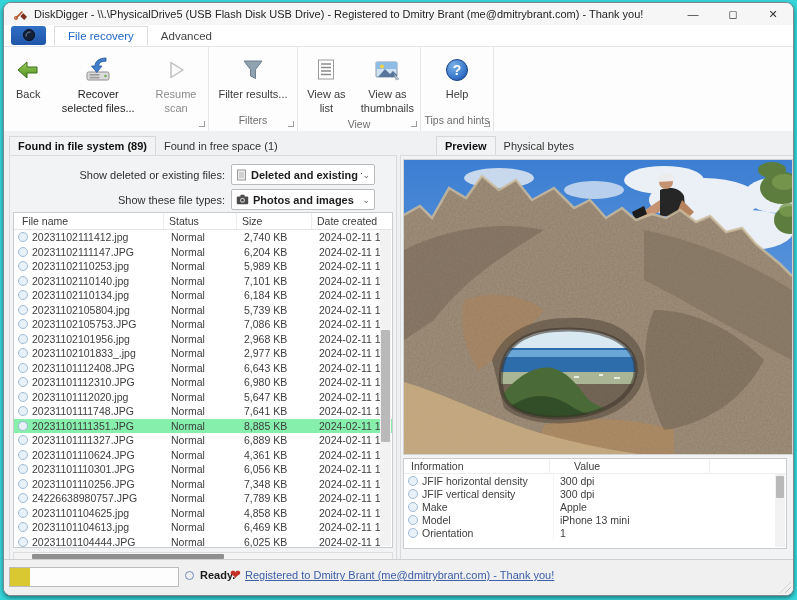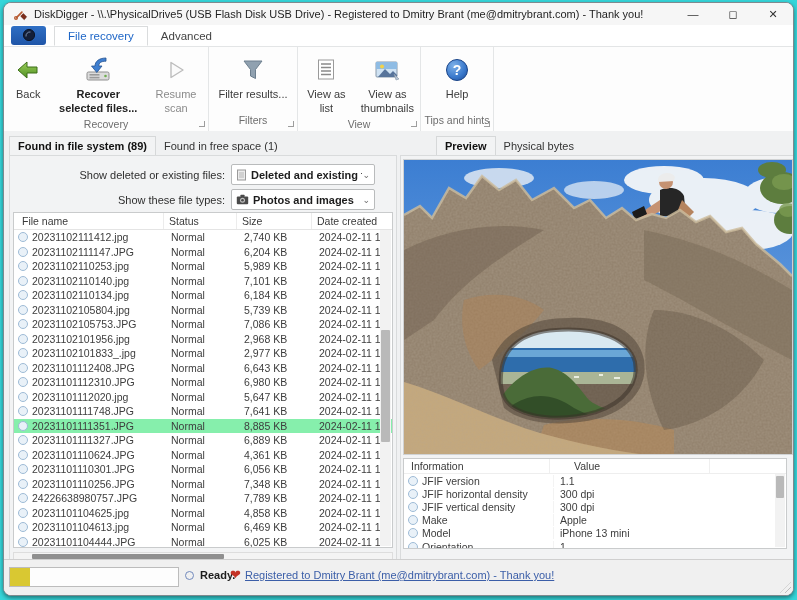--- a/index.html
+++ b/index.html
@@ -25,21 +25,21 @@
   .app-btn{width:35px;height:19px;margin:0 8px 1px 7px;background:linear-gradient(#2f6fc4,#1f55a8);border-radius:3px;display:flex;align-items:center;justify-content:center;}
   .rtab{padding:3px 13px 3px 13px;font-size:11.5px;color:#444;position:relative;}
   .rtab.active{color:#1e66c7;background:#fff;border:1px solid #dadcdd;border-bottom:1px solid #fff;margin-bottom:-1px;}
   
   .ribbon{position:absolute;left:0;top:44px;right:0;height:84px;background:#fdfdfd;border-bottom:1px solid #d8dadb;display:flex;}
   .rgroup{position:relative;height:100%;border-right:1px solid #e4e6e7;display:flex;flex-direction:column;}
   .rbuttons{flex:1;display:flex;align-items:flex-start;justify-content:center;padding-top:6px;}
   .rbtn{display:flex;flex-direction:column;align-items:center;text-align:center;padding:2px 4px;margin:0 2px;border-radius:2px;}
   .rbtn .ricon{height:30px;display:flex;align-items:center;justify-content:center;}
   .rbtn .rlabel{font-size:11px;color:#3b3b3b;line-height:1.25;margin-top:3px;}
-  .rbtn.bold .rlabel{font-weight:bold;color:#222;}
+  .rbtn.bold .rlabel{font-weight:normal;color:#222;}
   .rbtn.disabled .rlabel{color:#8b8b8b;}
   .rgrouplabel{height:17px;text-align:center;font-size:10.5px;color:#6d6d6d;}
   .launcher{position:absolute;right:3px;bottom:4px;width:5px;height:5px;border-right:1px solid #9d9d9d;border-bottom:1px solid #9d9d9d;}
   
   .content{position:absolute;left:0;top:128px;right:0;bottom:36px;background:#f0f1f2;}
   .ptabs{position:absolute;display:flex;align-items:flex-end;height:20px;}
   .ptab{padding:3px 8px;font-size:11px;color:#333;}
   .ptab.active{font-weight:bold;background:#f2f3f4;border:1px solid #d6d8d9;border-bottom:none;color:#111;}
   .page{position:absolute;background:#f2f3f4;border:1px solid #d9dbdc;}
   
@@ -153,21 +153,20 @@
         </div>
         <div class="rbtn disabled" style="width:60px;">
           <span class="ricon">
             <svg width="24" height="24" viewBox="0 0 24 24">
               <path d="M7 4.5 L19 12 L7 19.5 Z" fill="#fbfbfb" stroke="#bdbdbd" stroke-width="1.4" stroke-linejoin="round"></path>
             </svg>
           </span>
           <span class="rlabel">Resume scan</span>
         </div>
       </div>
-      <div class="rgrouplabel">Recovery</div>
       <span class="launcher"></span>
     </div>
 
     <div class="rgroup" style="width:88px;">
       <div class="rbuttons">
         <div class="rbtn" style="width:80px;">
           <span class="ricon">
             <svg width="26" height="26" viewBox="0 0 26 26">
               <path d="M4 4 L22 4 L15.5 12.5 L15.5 21.5 L10.5 19 L10.5 12.5 Z" fill="#90a1b0" stroke="#6d7f8e" stroke-width="1"></path>
             </svg>
@@ -541,25 +540,20 @@
 
       <div class="itable">
         <div class="ihead">
           <span class="ic c0">Information</span>
           <span class="ic c1">Value</span>
           <span class="ic c2"></span>
         </div>
         <div>
             <div class="irow">
               <span class="rowicon"></span>
-              <span class="icell c0">JFIF version</span>
-              <span class="icell c1">1.1</span>
-            </div>
-            <div class="irow">
-              <span class="rowicon"></span>
               <span class="icell c0">JFIF horizontal density</span>
               <span class="icell c1">300 dpi</span>
             </div>
             <div class="irow">
               <span class="rowicon"></span>
               <span class="icell c0">JFIF vertical density</span>
               <span class="icell c1">300 dpi</span>
             </div>
             <div class="irow">
               <span class="rowicon"></span>

